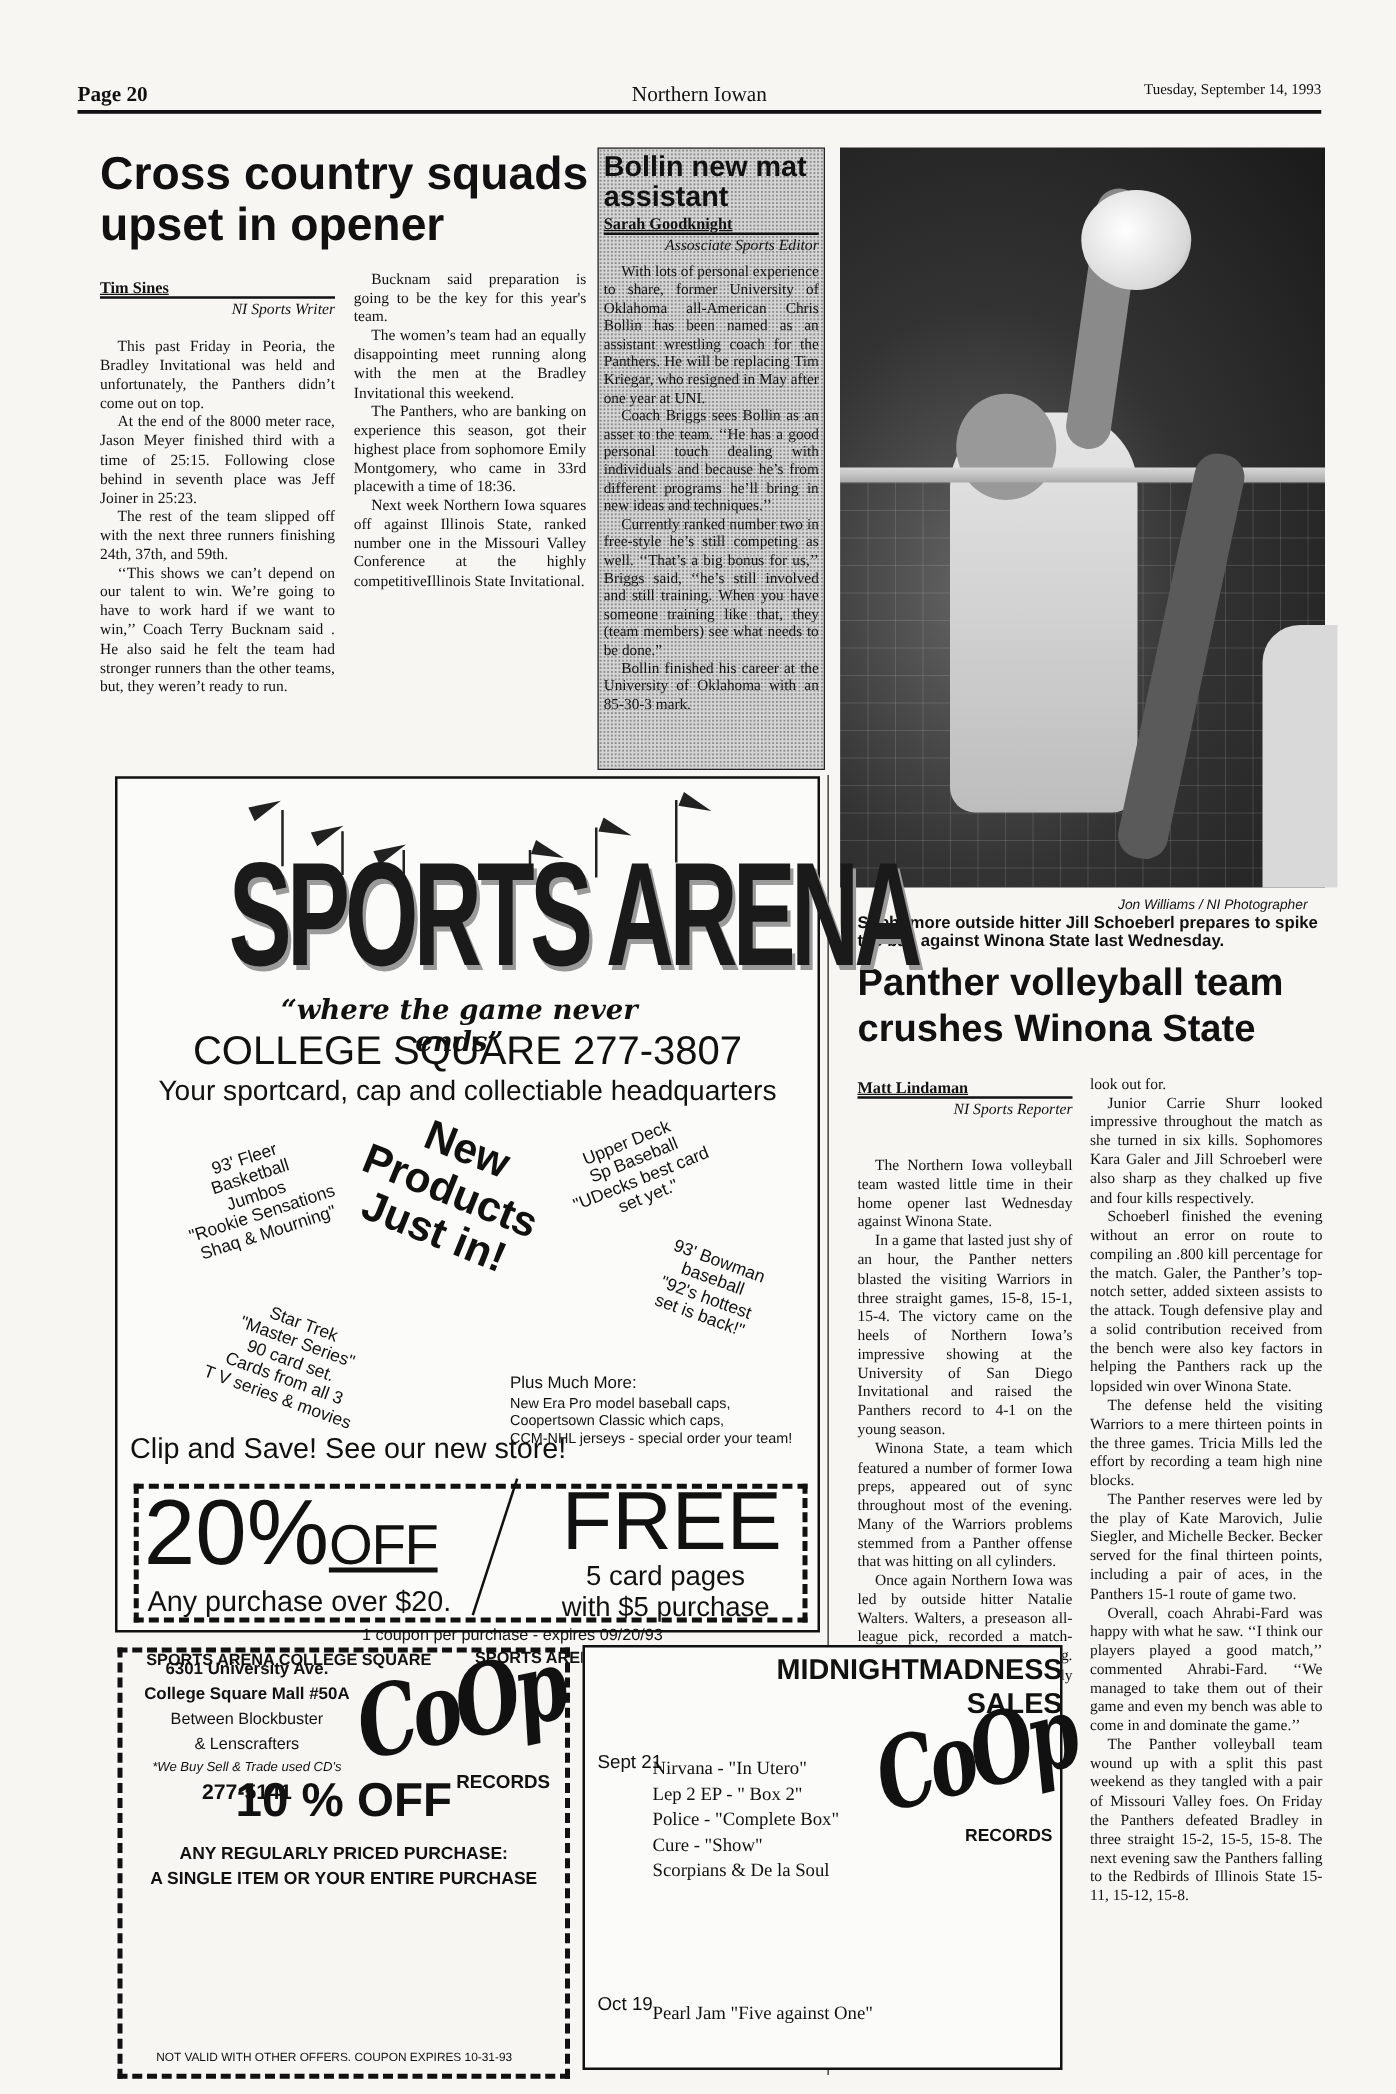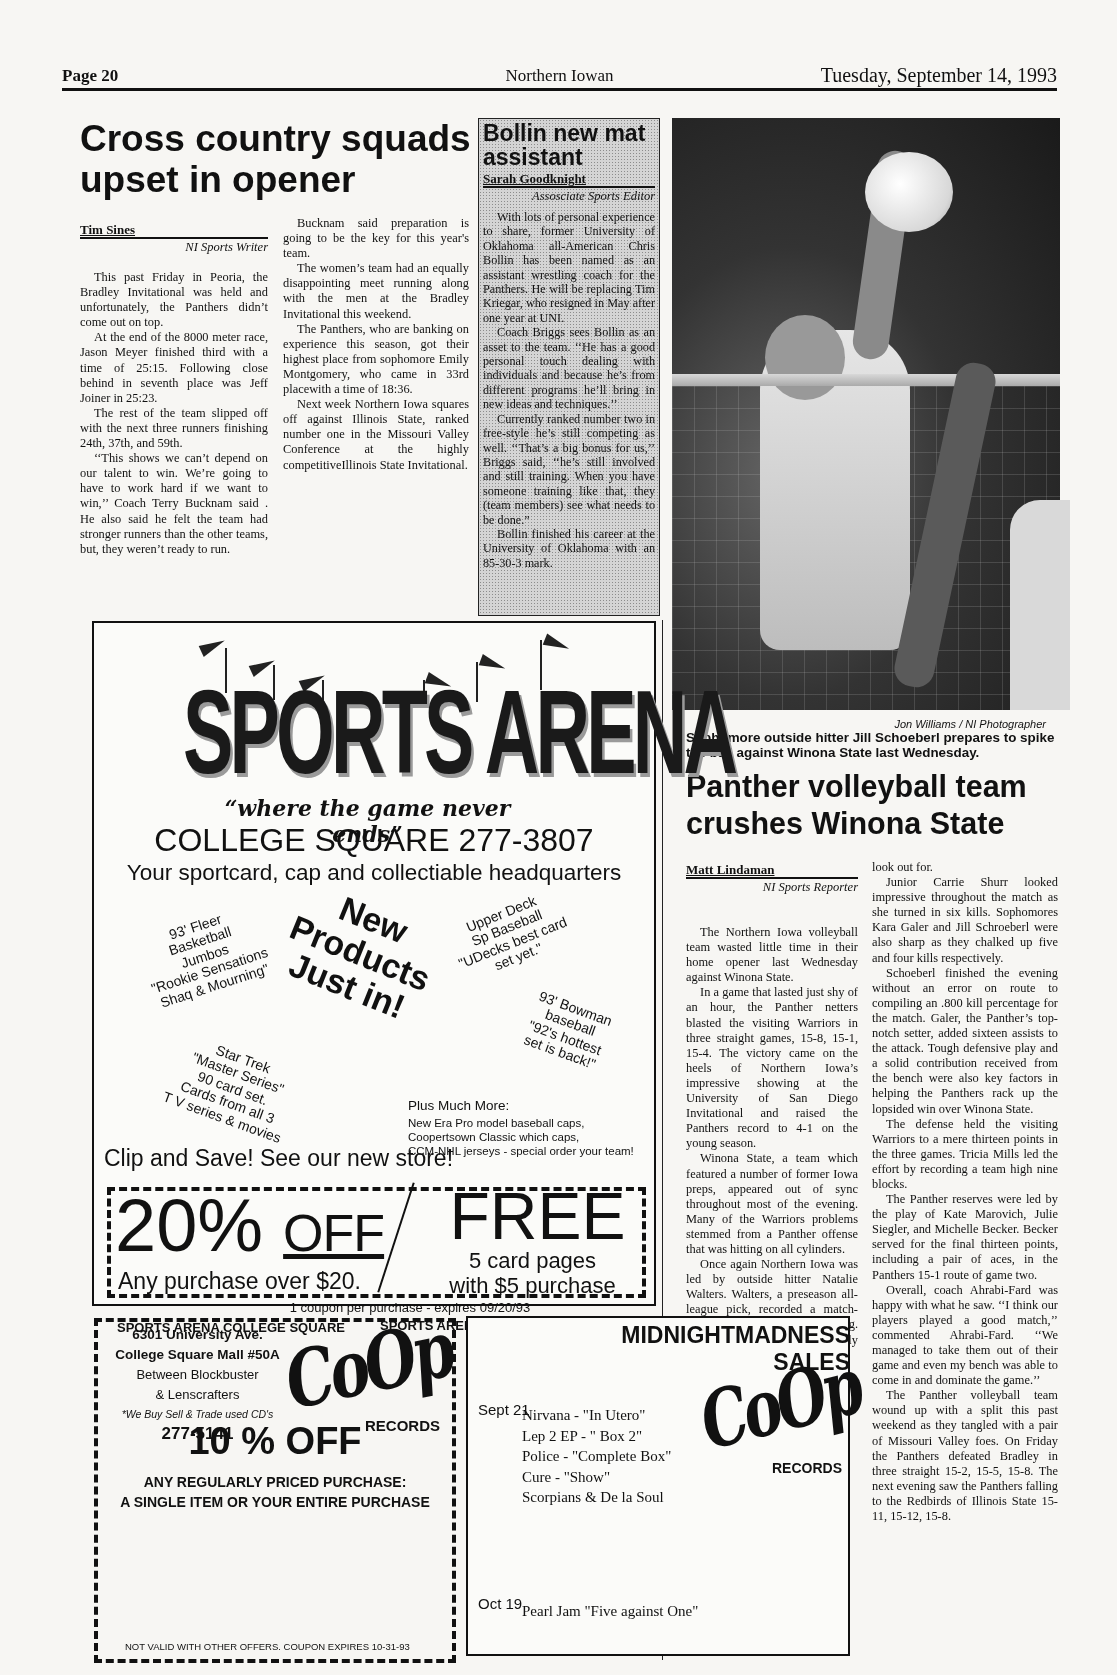--- a/index.html
+++ b/index.html
@@ -4,21 +4,21 @@
 <style>
   * { box-sizing: border-box; margin: 0; padding: 0; }
   html, body { width: 1117px; height: 1675px; background: #f7f6f3; overflow: hidden; }
   body { position: relative; font-family: "Liberation Serif", serif; color: #111; }
   .abs { position: absolute; }
 
   
   .mast { left: 62px; top: 62px; width: 995px; height: 30px; }
   .mast .pg { position: absolute; left: 0; top: 4px; font-weight: bold; font-size: 17px; }
   .mast .pub { position: absolute; left: 0; width: 100%; top: 4px; text-align: center; font-size: 17px; }
-  .mast .date { position: absolute; right: 0; top: 2px; font-size: 20px; margin-left: 44px; }
+  .mast .date { position: absolute; right: 0; top: 2px; font-size: 12px; margin-left: 44px; }
   .mast-rule { left: 62px; top: 88px; width: 995px; height: 3px; background: #111; }
 
   
   .headline { font-family: "Liberation Sans", sans-serif; font-weight: bold; line-height: 1.12; }
   .h1 { left: 80px; top: 118px; width: 400px; font-size: 37px; }
 
   
   .byline .name { font-weight: bold; font-size: 13px; display: block; text-decoration: underline; }
   .byline .rule { height: 2px; background: #111; margin-top: -1px; }
   .byline .role { font-style: italic; font-size: 12.5px; text-align: right; display: block; margin-top: 1px; }
@@ -75,21 +75,21 @@
   .rot3 { left: 440px; top: 905px; width: 140px; font-size: 14px; transform: rotate(-22deg); }
   .rot4 { left: 505px; top: 1000px; width: 125px; font-size: 14px; transform: rotate(20deg); }
   .rot5 { left: 155px; top: 1050px; width: 155px; font-size: 14px; transform: rotate(20deg); }
   .more { left: 408px; top: 1098px; width: 250px; font-family: "Liberation Sans", sans-serif; }
   .more .mh { font-size: 13.5px; margin-bottom: 3px; }
   .more .mi { font-size: 11.5px; line-height: 14px; }
   .clip { left: 92px; top: 1145px; width: 564px; text-align: left; font-family: "Liberation Sans", sans-serif; font-size: 23px; padding-left: 12px; }
 
   .coupon1 { left: 107px; top: 1187px; width: 539px; height: 111px; border: 4px dashed #111; }
   .big20 { left: 115px; top: 1186px; font-family: "Liberation Sans", sans-serif; font-size: 74px; line-height: 80px; }
-  .big20 .off { font-size: 52px; text-decoration: underline; letter-spacing: -1px; margin-left: 20px; }
+  .big20 .off { font-size: 45px; text-decoration: underline; letter-spacing: -1px; }
   .anyp { left: 118px; top: 1268px; font-family: "Liberation Sans", sans-serif; font-size: 23px; }
   .slash { left: 395px; top: 1180px; width: 2px; height: 115px; background: #111; transform: rotate(18deg); }
   .free { left: 430px; top: 1182px; width: 215px; text-align: center; font-family: "Liberation Sans", sans-serif; font-size: 66px; line-height: 68px; }
   .cardp { left: 420px; top: 1248px; width: 225px; text-align: center; font-family: "Liberation Sans", sans-serif; font-size: 22px; line-height: 25px; }
   .perp { left: 200px; top: 1300px; width: 420px; text-align: center; font-family: "Liberation Sans", sans-serif; font-size: 13px; }
   .saf { font-family: "Liberation Sans", sans-serif; font-weight: bold; font-size: 13px; }
 
   
   .coop { left: 94px; top: 1318px; width: 362px; height: 345px; border: 4px dashed #111; }
   .coop-addr { left: 105px; top: 1325px; width: 185px; text-align: center; font-family: "Liberation Sans", sans-serif; }

